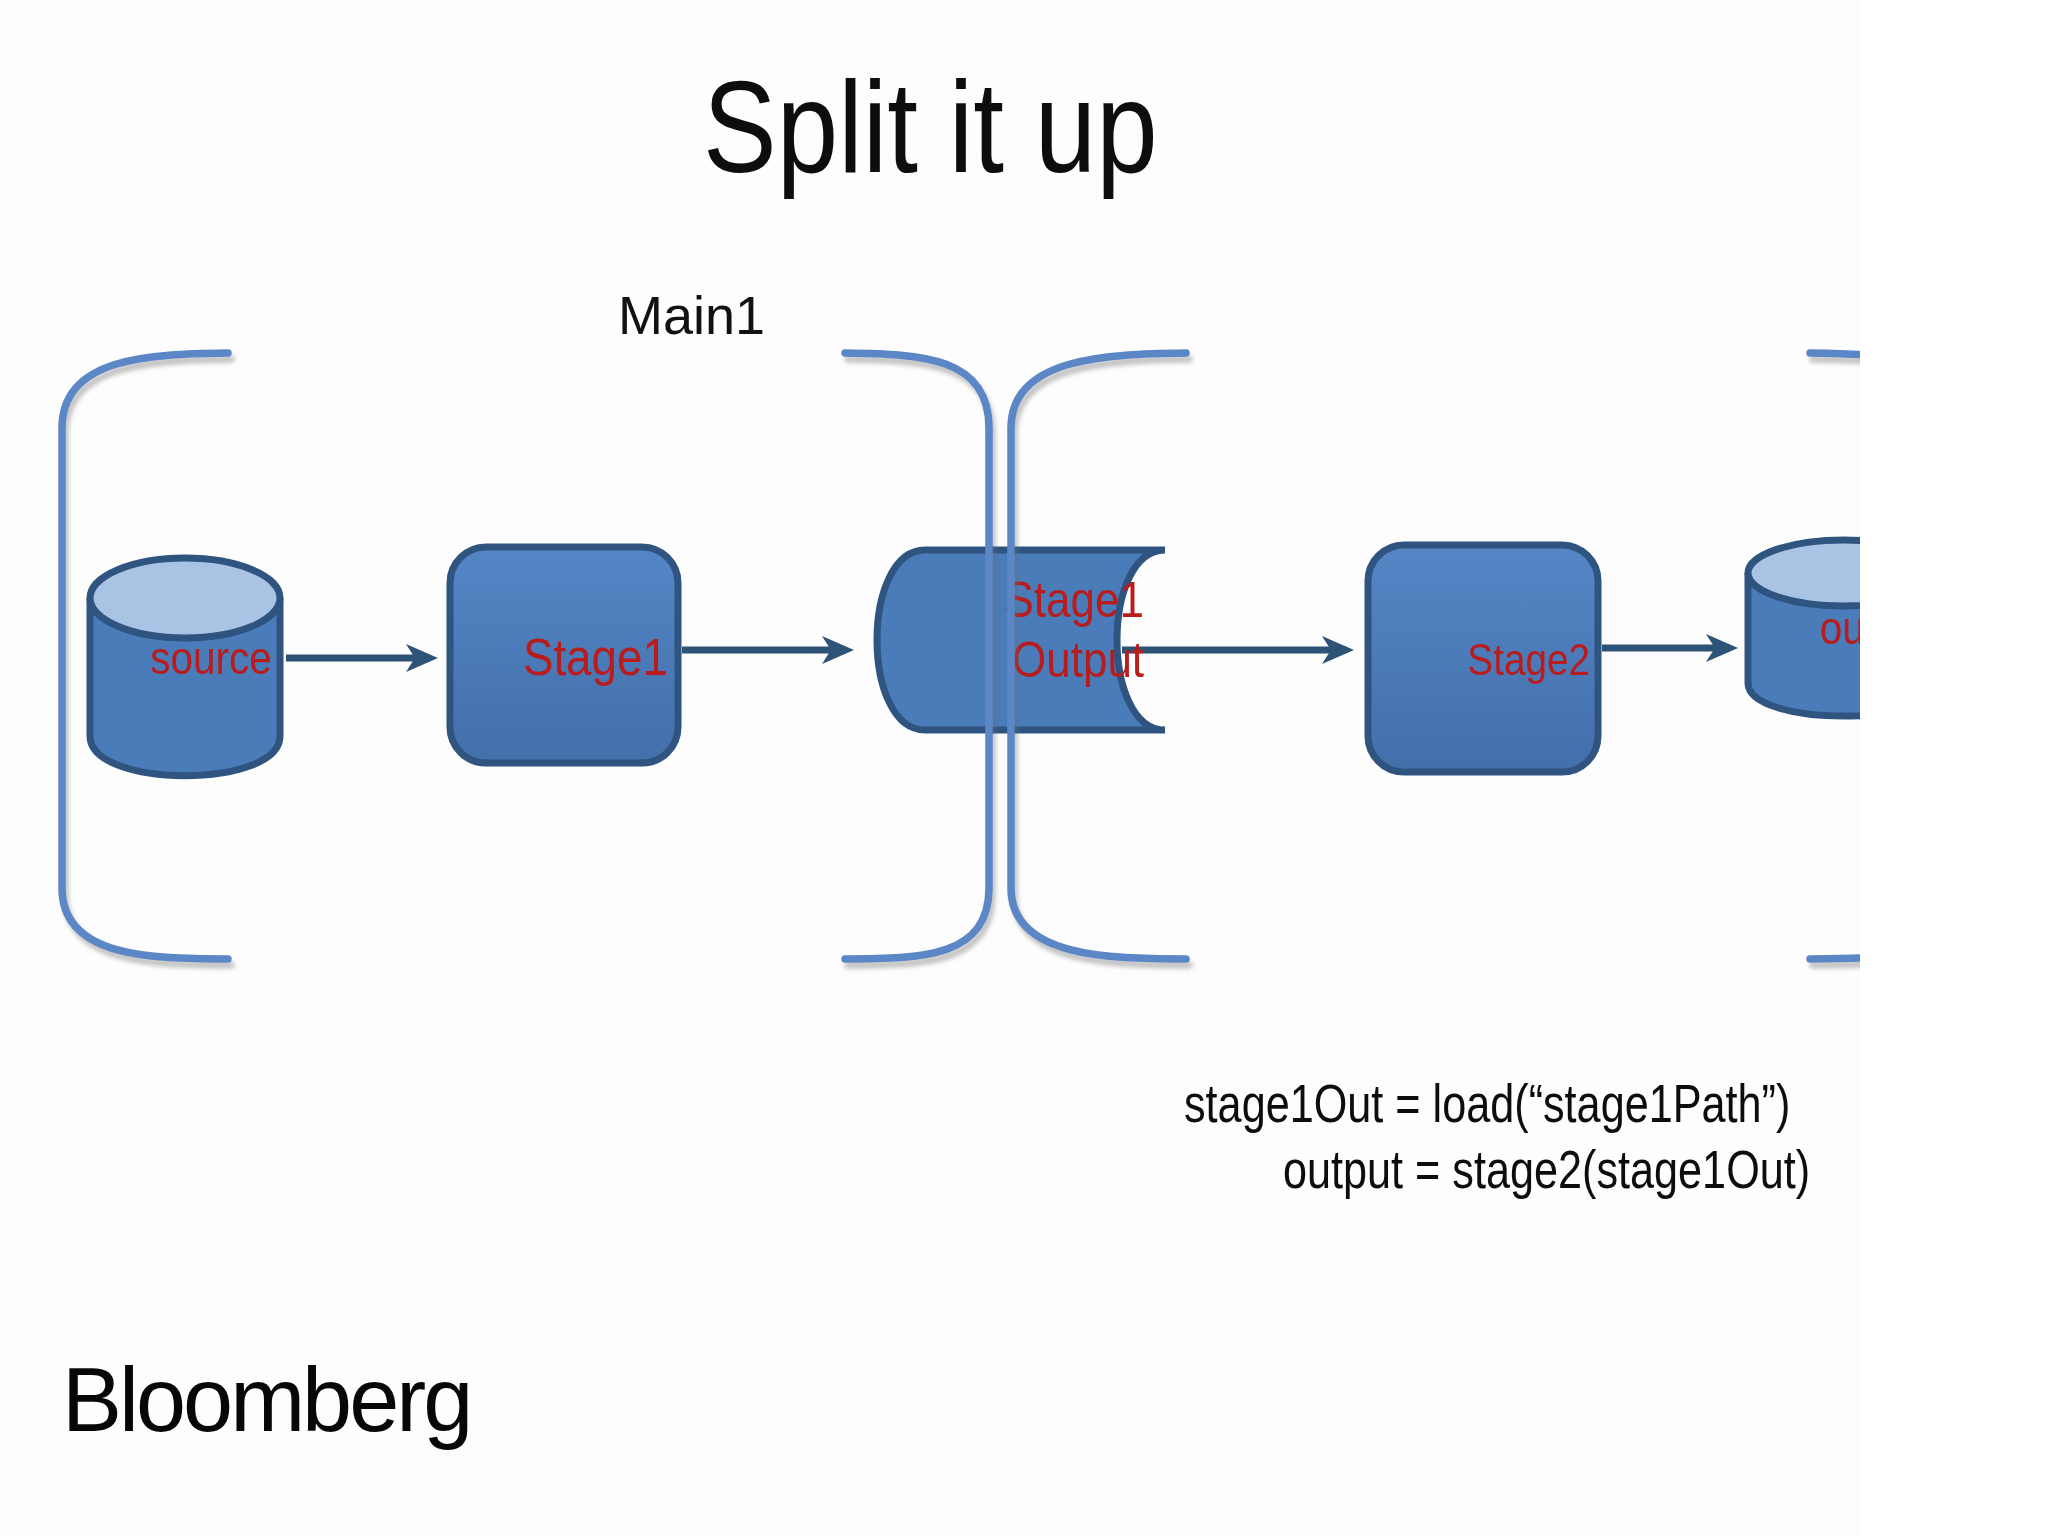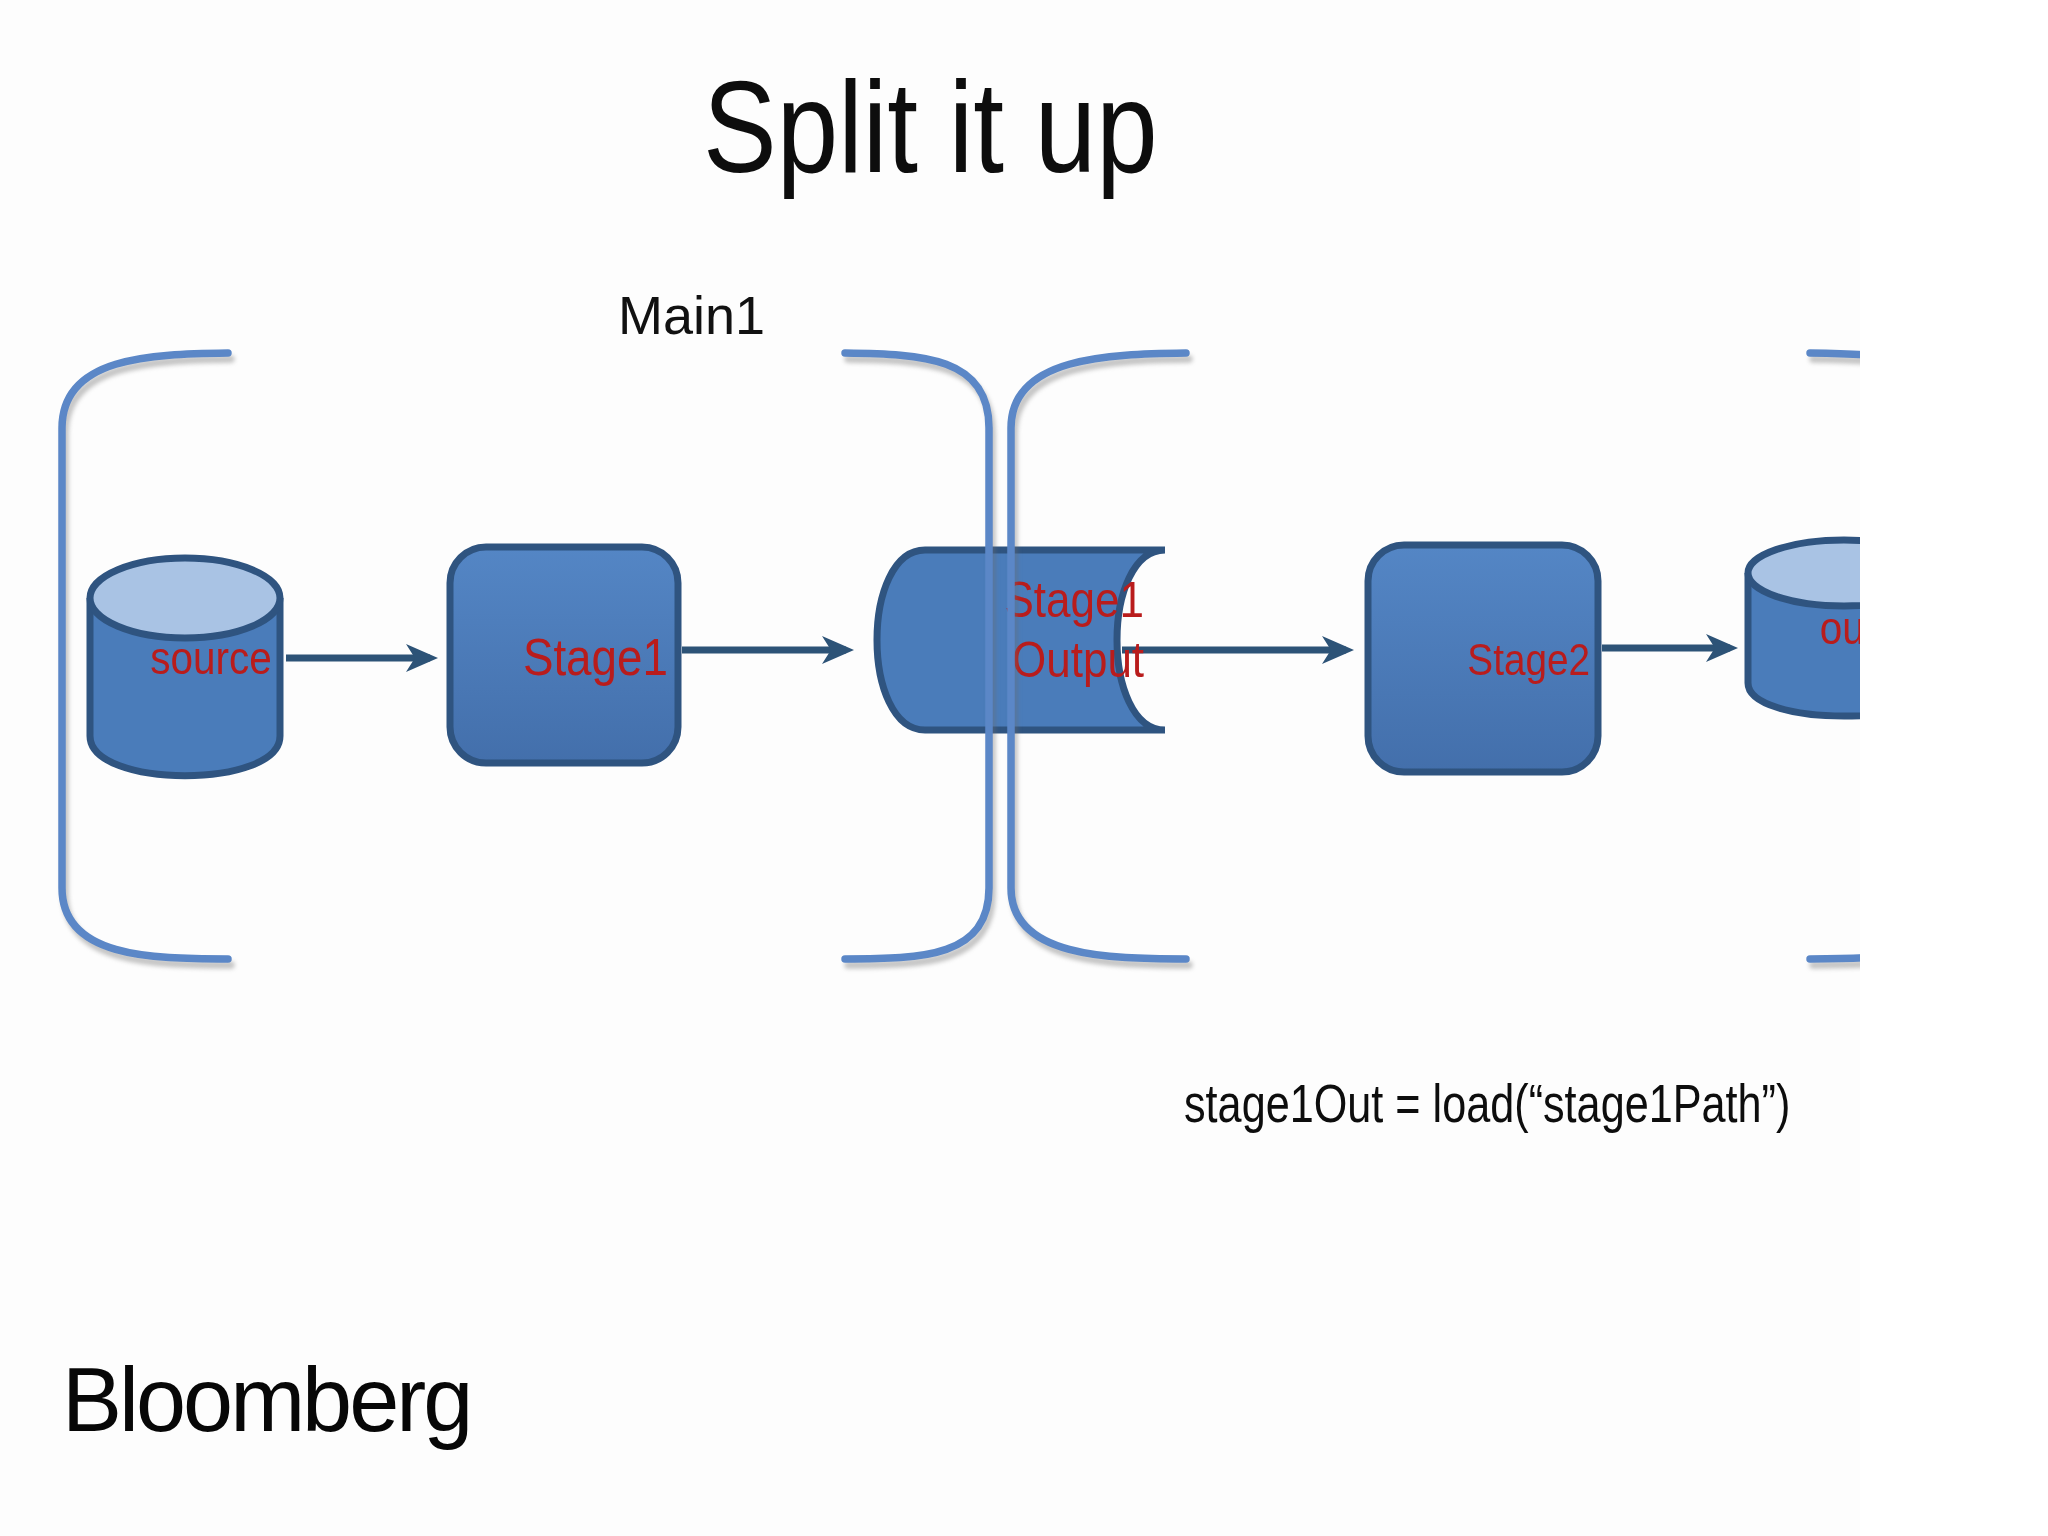--- a/index.html
+++ b/index.html
@@ -106,17 +106,20 @@
       <path d="M 845,353 C 923,354 989,357 989,428 L 989,888 C 989,957 923,959 845,959"></path>
       <path d="M 1186,353 C 1108,354 1011,357 1011,428 L 1011,888 C 1011,957 1108,959 1186,959"></path>
       <path d="M 1810,353 C 1888,354 1972,357 1972,428 L 1972,888 C 1972,957 1888,959 1810,959"></path>
     </g>
   </svg>
 
   <div class="code right">
     <div class="line">
       <span class="cond">stage1Out = load(“stage1Path”)</span>
     </div>
+    <div class="line">
+      <span class="cond">output = stage2(stage1Out)</span>
+    </div>
   </div>
 
   <div class="logo">Bloomberg</div>
 
 </div>
 
 </body></html>

